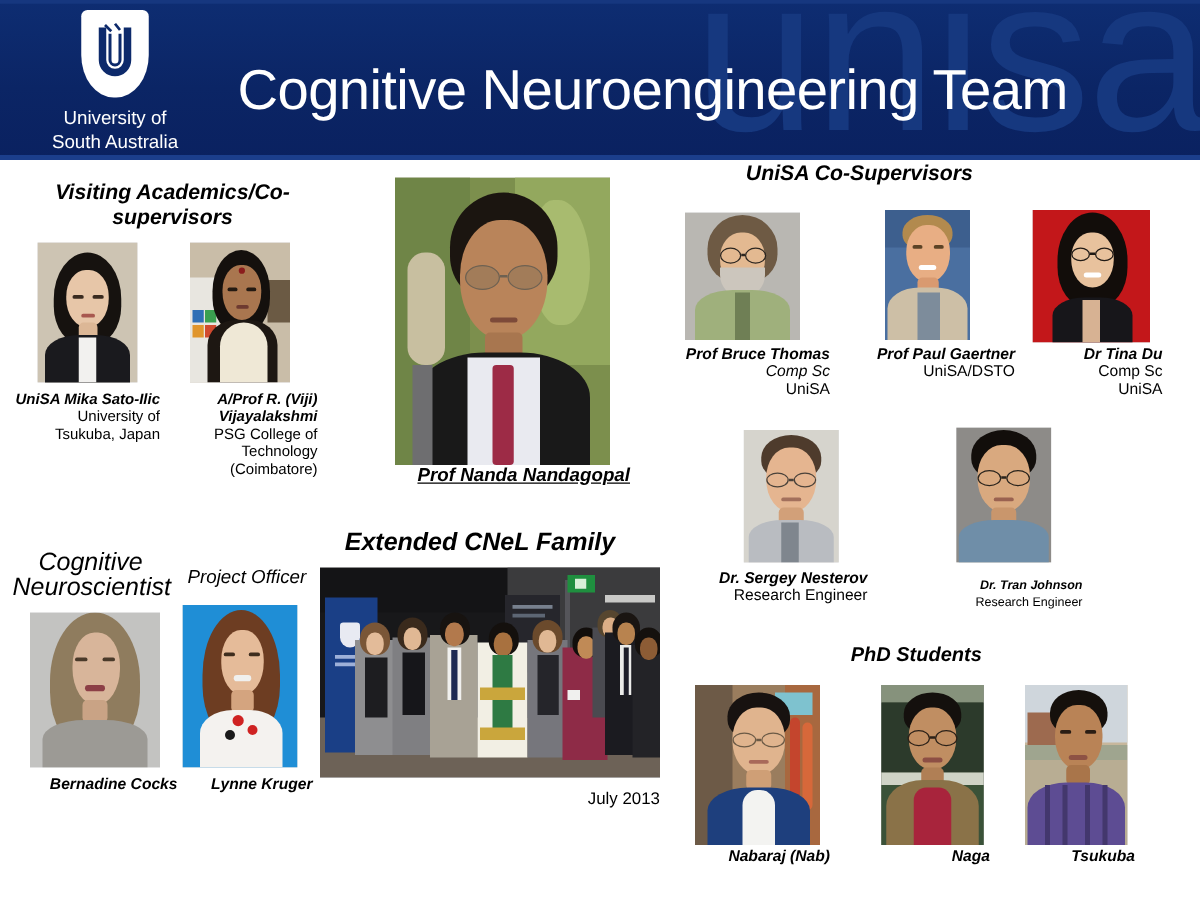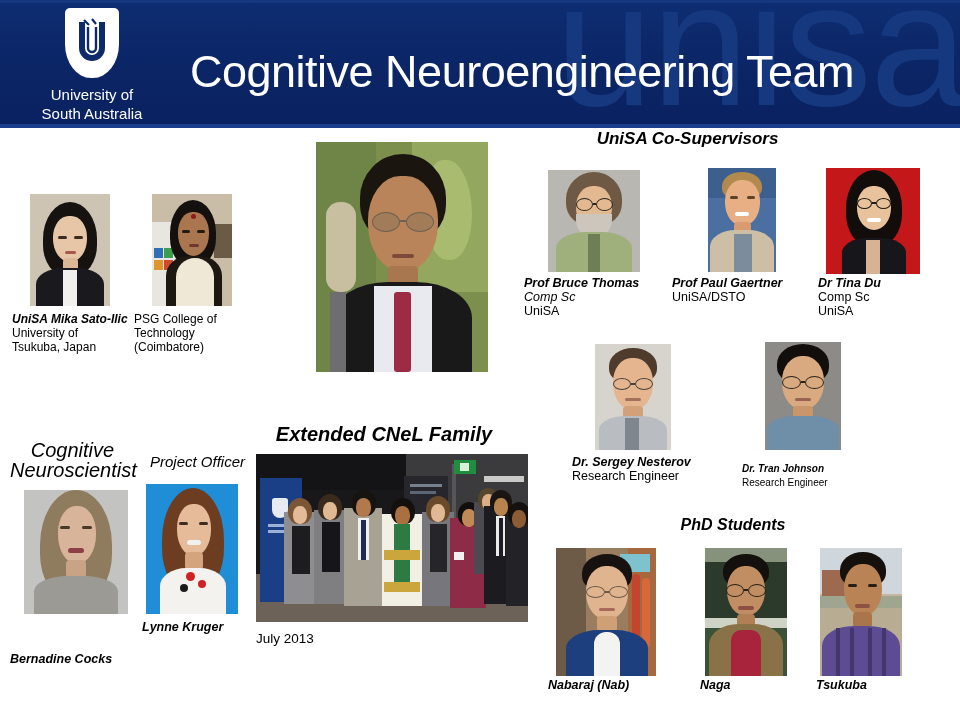--- a/index.html
+++ b/index.html
@@ -91,21 +91,21 @@
   .sect-head.plain { font-weight: normal; }
 
   .photo {
     position: absolute;
     overflow: hidden;
     background: #d9d9d9;
   }
 
   .cap {
     position: absolute;
-    text-align: left;
+    text-align: right;
     color: #000000;
     line-height: 14px;
   }
   .cap .nm { font-weight: bold; font-style: italic; display: block; }
   .cap .sub { font-weight: normal; font-style: normal; display: block; }
   .cap .sub.ital { font-style: italic; }
   .cap.u .nm { text-decoration: underline; }
 
   
   .bg-fill { position:absolute; inset:0; }
@@ -137,20 +137,21 @@
       </div>
       <div class="logo-text">
         <span>University of</span><br>
         <span>South Australia</span>
       </div>
     </div>
 
     <div class="slide-title">Cognitive Neuroengineering Team</div>
   </div>
 
+  <div class="sect-head" style="left:18px; top:144px; width:240px; font-size:17px;">Visiting Academics/Co-supervisors</div>
 
   <div class="photo" style="left:30px; top:194px; width:80px; height:112px;">
     <div class="bg-fill" style="background:#cdc4b3;"></div>
     <div class="hair" style="left:13px; top:8px;  width:54px; height:74px; background:#16120f;"></div>
     <div class="face-sh" style="left:23px; top:22px; width:34px; height:46px; background:#e7c6a8;"></div>
     <div class="bar" style="left:28px; top:42px; width:9px;  height:3px; background:#3a2b20; border-radius:2px;"></div>
     <div class="bar" style="left:44px; top:42px; width:9px;  height:3px; background:#3a2b20; border-radius:2px;"></div>
     <div class="bar" style="left:35px; top:57px; width:11px; height:3px; background:#a8584f; border-radius:2px;"></div>
     <div class="neck" style="left:33px; top:64px; width:15px; height:14px; background:#dcb796;"></div>
     <div class="torso" style="left:6px;  top:74px; width:68px; height:40px; background:#1a1a1e;"></div>
@@ -175,20 +176,21 @@
     <div class="bar" style="left:24px; top:64px; width:38px; height:48px; background:#efe8d6; border-radius:20px 20px 0 0;"></div>
   </div>
 
   <div class="cap" style="left:12px; top:312px; width:116px; font-size:12px;">
     <span class="nm">UniSA Mika Sato-Ilic</span>
     <span class="sub">University of</span>
     <span class="sub">Tsukuba, Japan</span>
   </div>
 
   <div class="cap" style="left:134px; top:312px; width:120px; font-size:12px;">
+    <span class="nm">A/Prof R. (Viji) Vijayalakshmi</span>
     <span class="sub">PSG College of</span>
     <span class="sub">Technology</span>
     <span class="sub">(Coimbatore)</span>
   </div>
 
   <div class="photo" style="left:316px; top:142px; width:172px; height:230px;">
     <div class="bg-fill" style="background:#7c8f4d;"></div>
     <div class="bar" style="left:0px;  top:0px;  width:60px; height:230px; background:#6f8547;"></div>
     <div class="bar" style="left:96px; top:0px;  width:76px; height:150px; background:#93a85e;"></div>
     <div class="bar" style="left:10px; top:60px; width:30px; height:90px; background:#c8bfa0; border-radius:14px;"></div>
@@ -198,20 +200,23 @@
     <div class="glass" style="left:56px; top:70px; width:28px; height:20px; border-color:#6d6152; background:rgba(120,110,90,.35);"></div>
     <div class="glass" style="left:90px; top:70px; width:28px; height:20px; border-color:#6d6152; background:rgba(120,110,90,.35);"></div>
     <div class="bar" style="left:84px; top:78px; width:6px; height:2px; background:#6d6152;"></div>
     <div class="bar" style="left:76px; top:112px; width:22px; height:4px; background:#7d4a39; border-radius:3px;"></div>
     <div class="neck" style="left:72px; top:124px; width:30px; height:22px; background:#a8764f;"></div>
     <div class="torso" style="left:16px; top:140px; width:140px; height:90px; background:#191919;"></div>
     <div class="bar" style="left:58px; top:144px; width:58px; height:86px; background:#e9eaf0;"></div>
     <div class="bar" style="left:78px; top:150px; width:17px; height:80px; background:#9d2b46; border-radius:3px;"></div>
     <div class="bar" style="left:14px; top:150px; width:16px; height:80px; background:#6e6e70;"></div>
   </div>
+  <div class="cap u" style="left:300px; top:374px; width:204px; font-size:15px;">
+    <span class="nm">Prof Nanda Nandagopal</span>
+  </div>
 
   <div class="sect-head" style="left:575px; top:129px; width:225px; font-size:17px;">UniSA Co-Supervisors</div>
 
   <div class="photo" style="left:548px; top:170px; width:92px; height:102px;">
     <div class="bg-fill" style="background:#b9b7b2;"></div>
     <div class="hair" style="left:18px; top:2px;  width:56px; height:54px; background:#6e5a44;"></div>
     <div class="face-sh" style="left:28px; top:16px; width:36px; height:44px; background:#e3b991;"></div>
     <div class="glass" style="left:28px; top:28px; width:17px; height:13px; border-color:#2c2620;"></div>
     <div class="glass" style="left:48px; top:28px; width:17px; height:13px; border-color:#2c2620;"></div>
     <div class="bar" style="left:45px; top:33px; width:3px; height:2px; background:#2c2620;"></div>
@@ -384,21 +389,21 @@
     <div class="bar" style="left:33px; top:38px; width:9px; height:3px; background:#3e2d1e; border-radius:2px;"></div>
     <div class="bar" style="left:53px; top:38px; width:9px; height:3px; background:#3e2d1e; border-radius:2px;"></div>
     <div class="bar" style="left:41px; top:56px; width:14px; height:5px; background:#f0f0ee; border-radius:3px;"></div>
     <div class="neck" style="left:39px; top:68px; width:18px; height:18px; background:#d4a47f;"></div>
     <div class="torso" style="left:14px; top:84px; width:66px; height:46px; background:#f4f2ef;"></div>
     <div class="bar" style="left:40px; top:88px; width:9px; height:9px; background:#cf2222; border-radius:50%;"></div>
     <div class="bar" style="left:52px; top:96px; width:8px; height:8px; background:#cf2222; border-radius:50%;"></div>
     <div class="bar" style="left:34px; top:100px; width:8px; height:8px; background:#1a1a1a; border-radius:50%;"></div>
   </div>
 
-  <div class="cap" style="left:10px; top:620px; width:132px; font-size:12.5px;margin-top:32px;">
+  <div class="cap" style="left:10px; top:620px; width:132px; font-size:12.5px;">
     <span class="nm">Bernadine Cocks</span>
   </div>
   <div class="cap" style="left:142px; top:620px; width:108px; font-size:12.5px;">
     <span class="nm">Lynne Kruger</span>
   </div>
 
   <div class="sect-head" style="left:268px; top:424px; width:232px; font-size:20px;">Extended CNeL Family</div>
 
   <div class="photo" style="left:256px; top:454px; width:272px; height:168px;">
 

